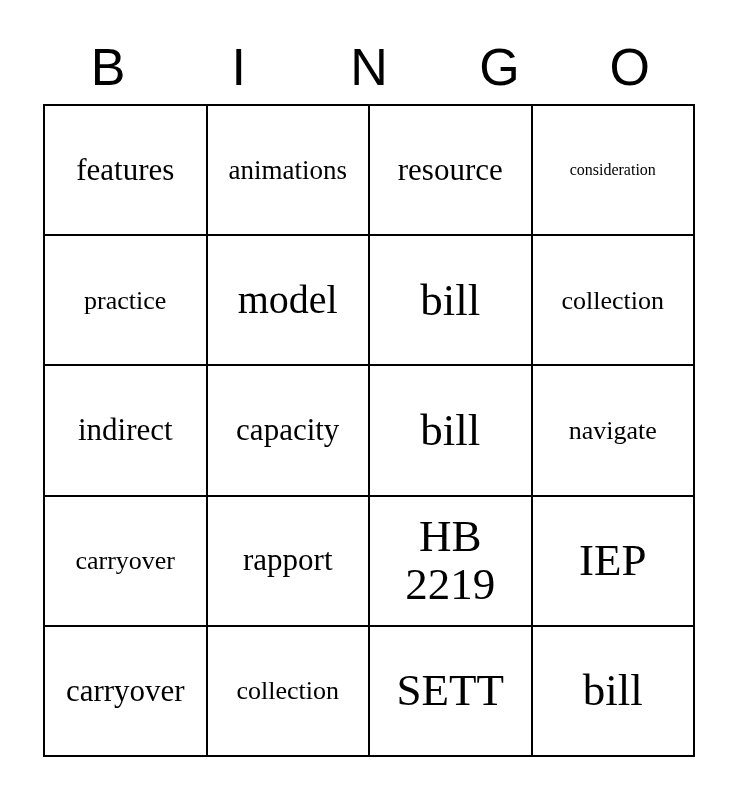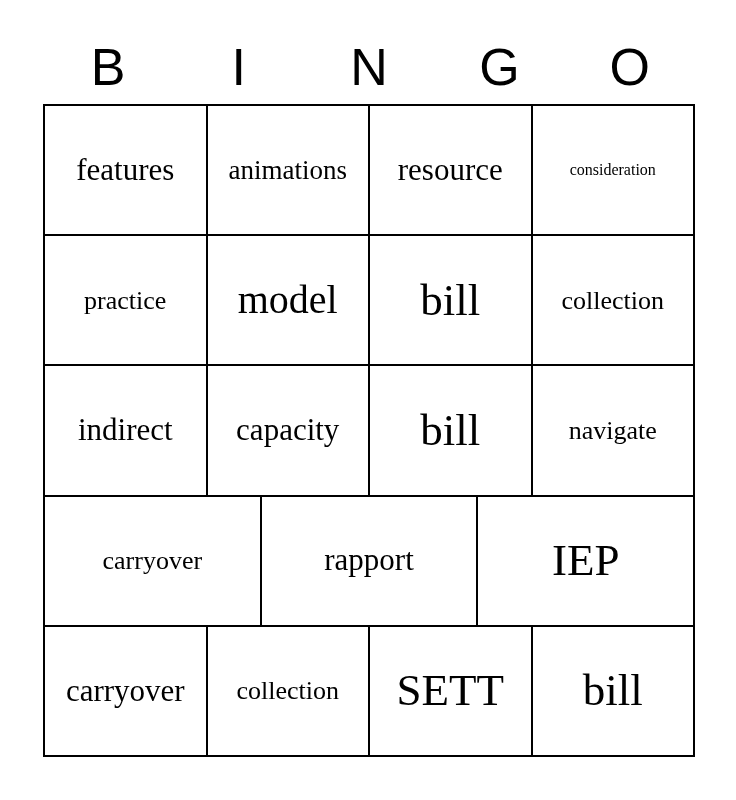--- a/index.html
+++ b/index.html
@@ -169,20 +169,23 @@
     </div>
 
     <div class="grid-row">
       <div class="cell">
         <span class="cell-text fs-sm">carryover</span>
       </div>
       <div class="cell">
         <span class="cell-text fs-md">rapport</span>
       </div>
       <div class="cell">
+        <span class="cell-text fs-xl">HB 2219</span>
+      </div>
+      <div class="cell">
         <span class="cell-text fs-xl">IEP</span>
       </div>
     </div>
 
     <div class="grid-row">
       <div class="cell">
         <span class="cell-text fs-md">carryover</span>
       </div>
       <div class="cell">
         <span class="cell-text fs-sm">collection</span>

